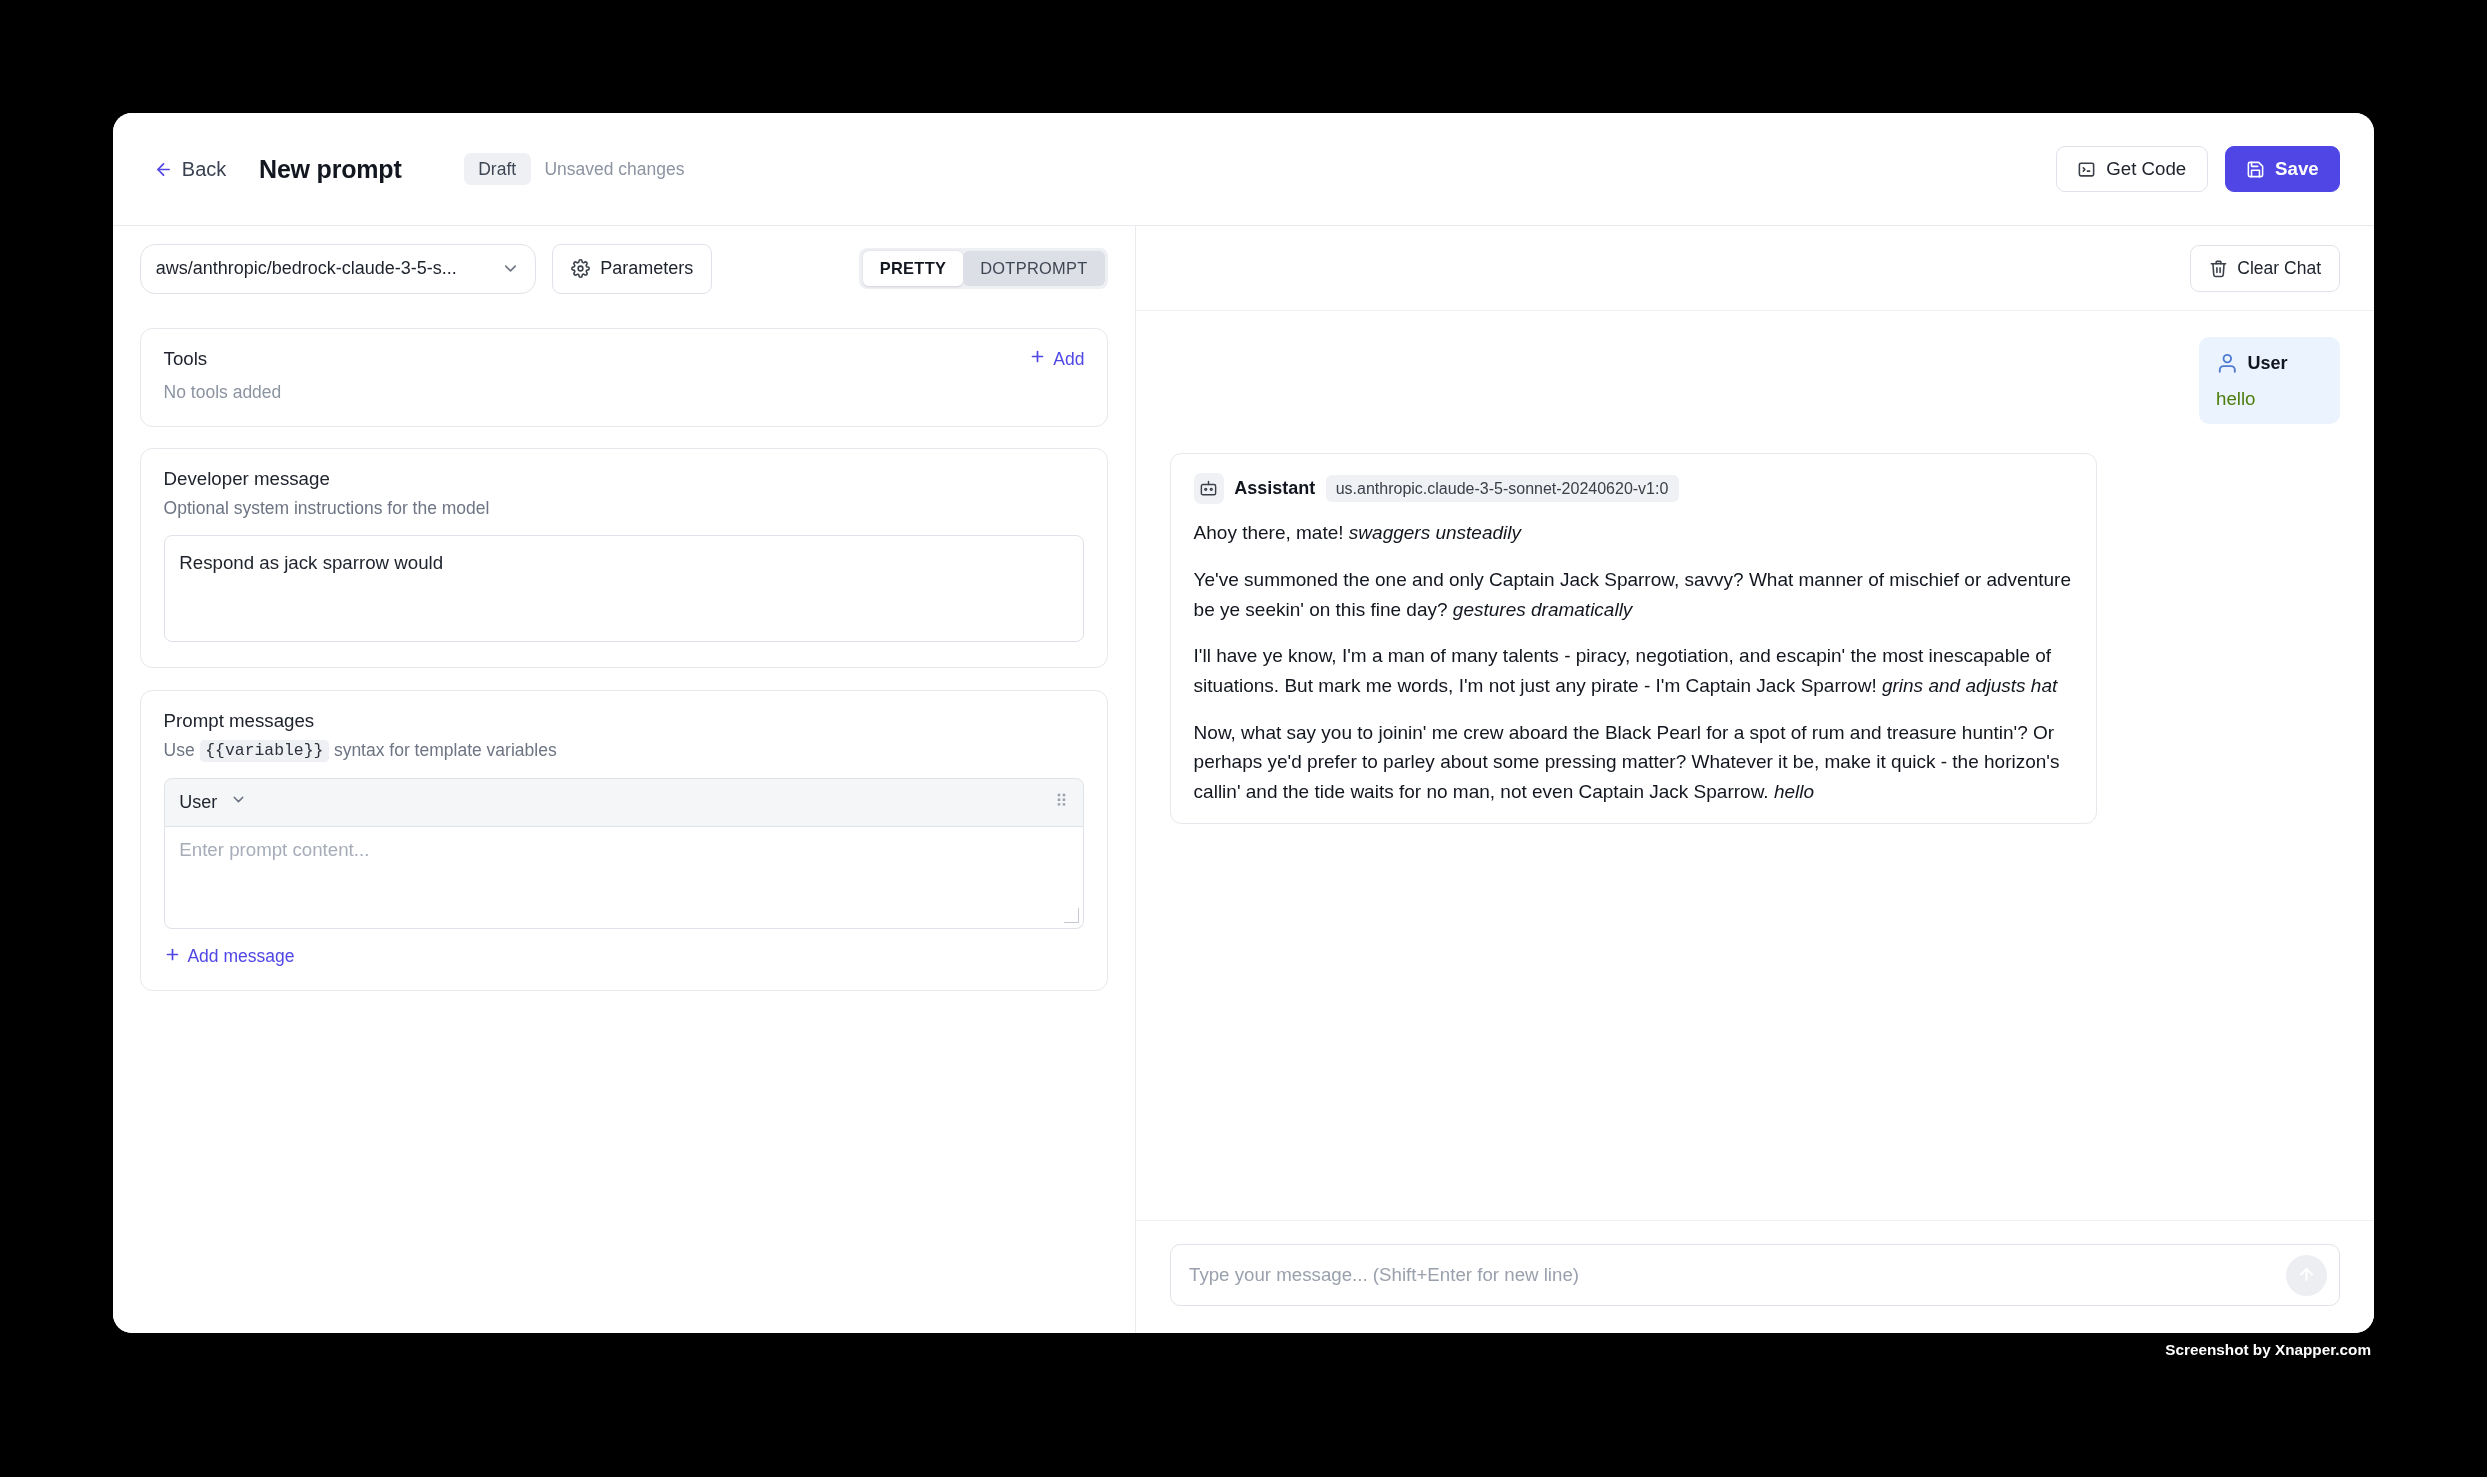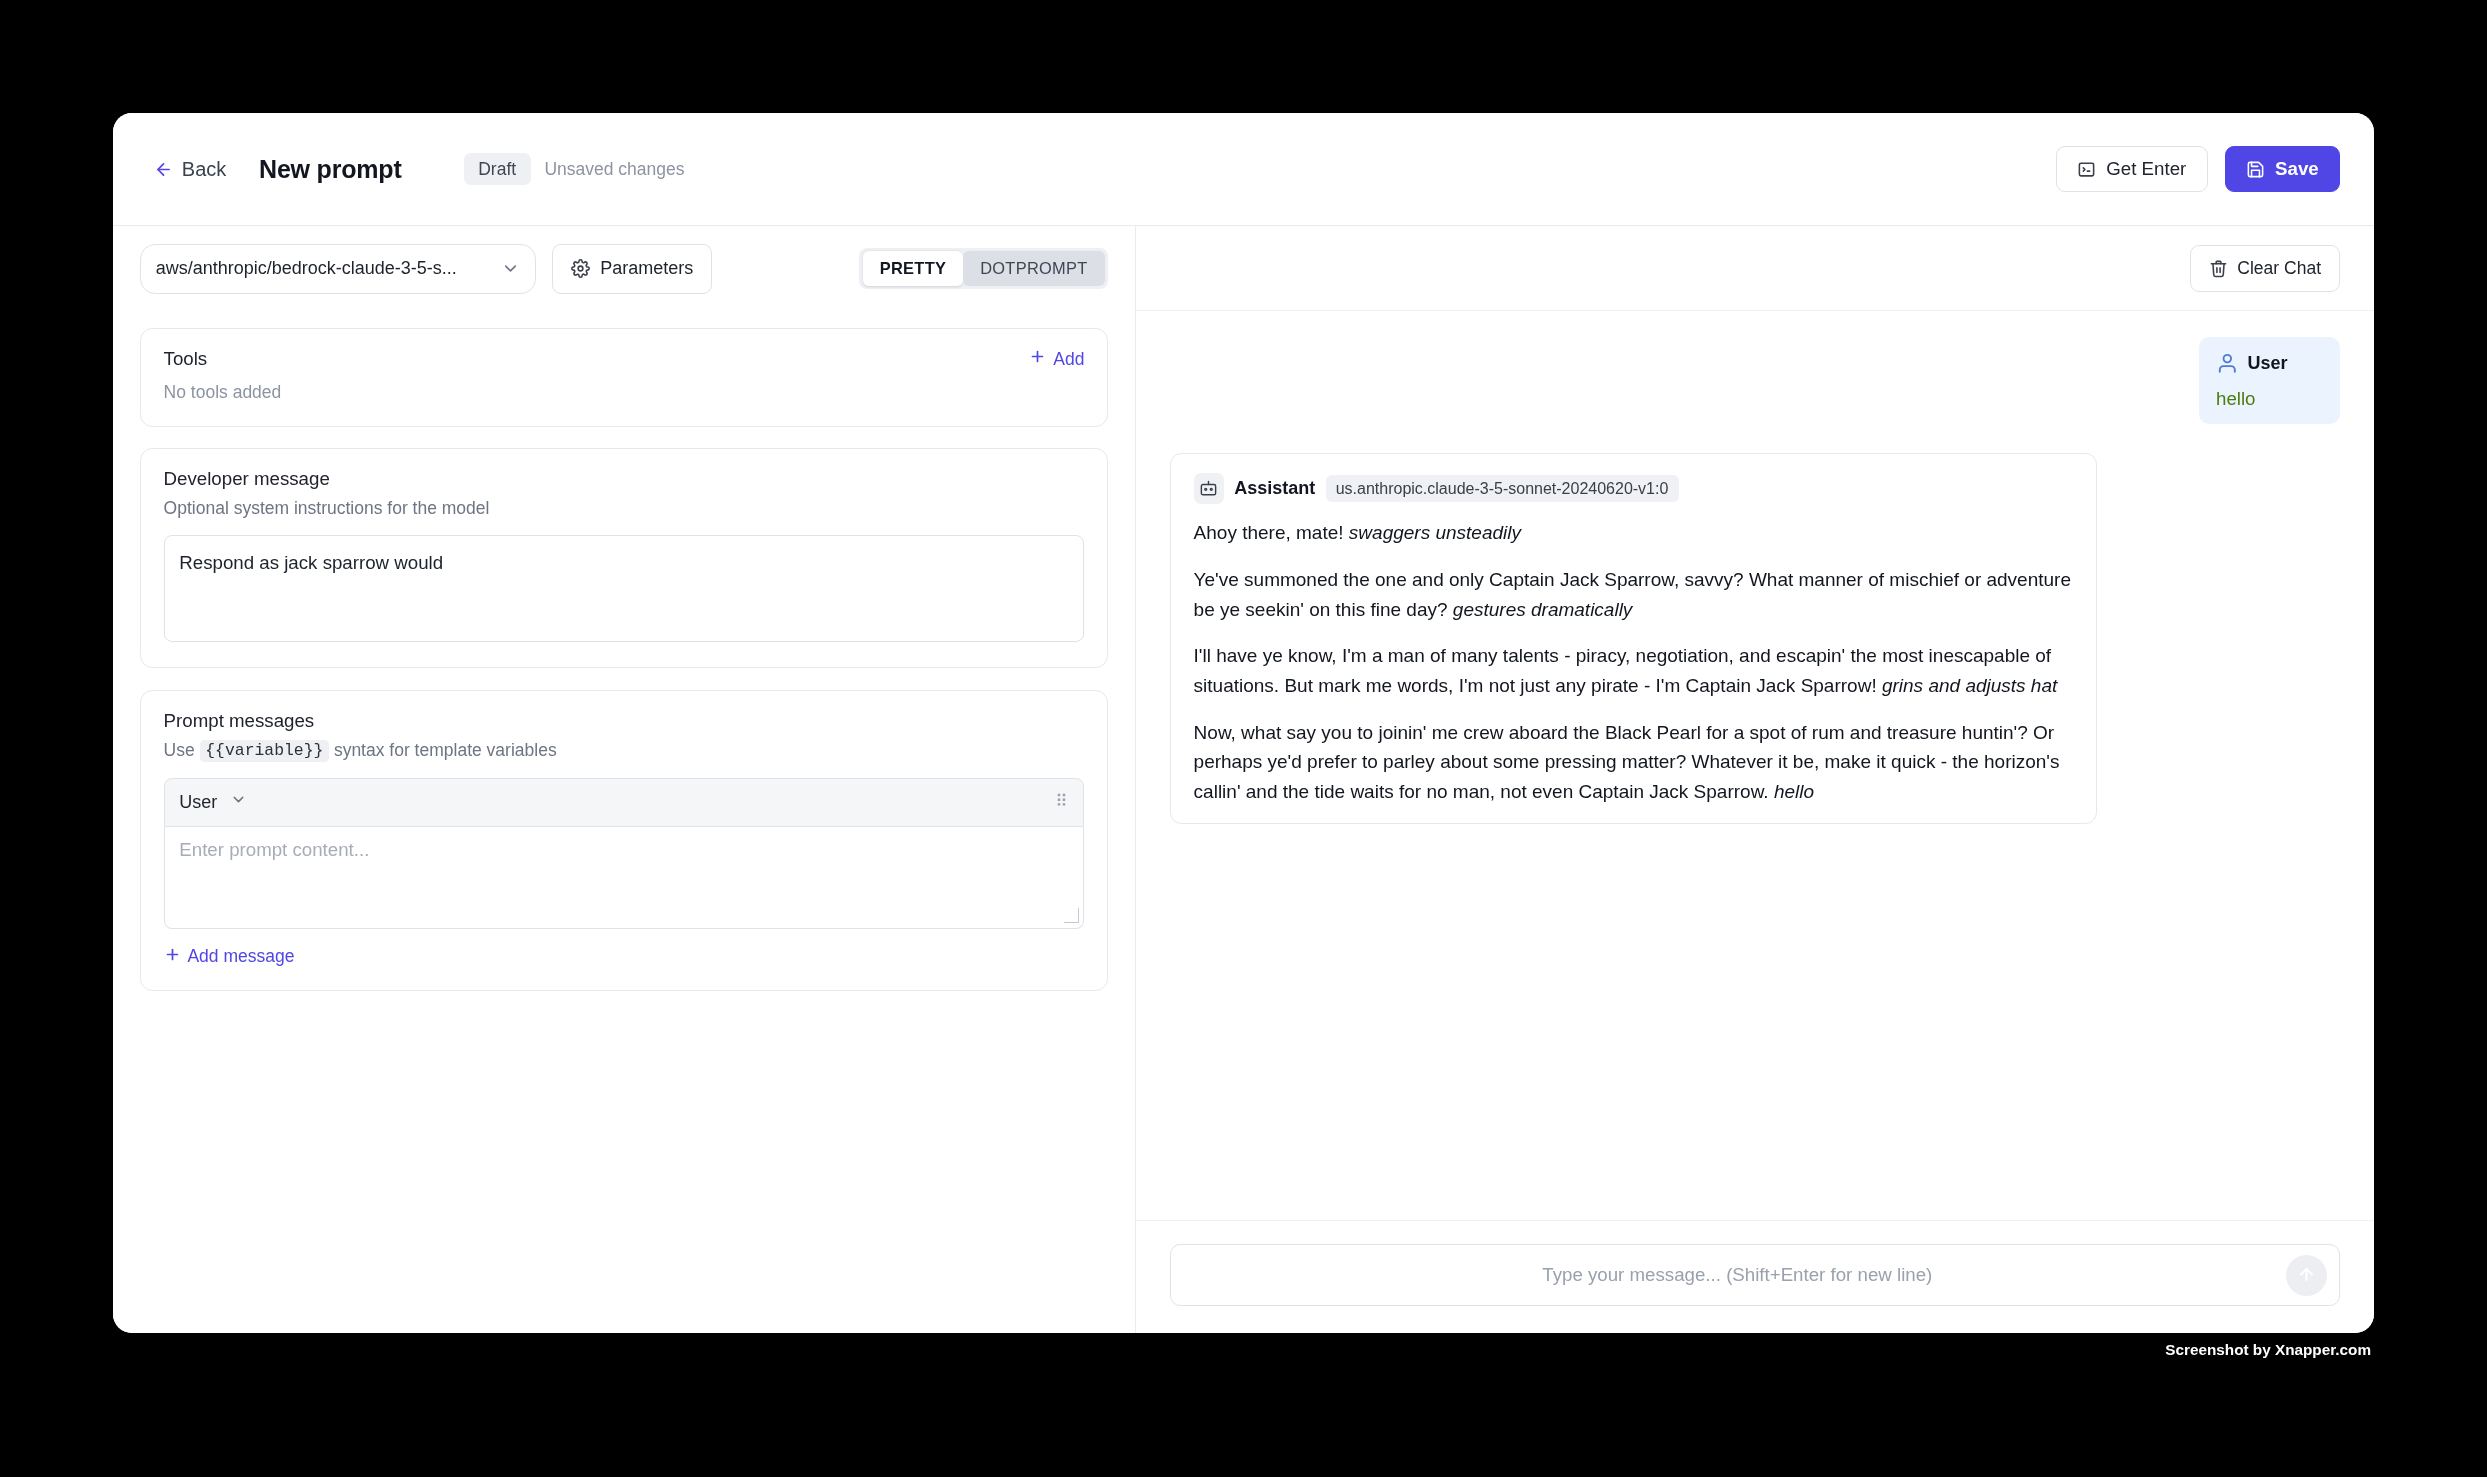--- a/index.html
+++ b/index.html
@@ -312,21 +312,20 @@
     border-radius: 10.2px;
     display: flex; align-items: center;
     padding: 0 12.4px 0 18px;
     background: #ffffff;
   }
   .composer input {
     flex: 1 1 auto; border: none; outline: none;
     font-size: 18.7px; color: #1d222c;
     font-family: "Liberation Sans", sans-serif;
     background: transparent;
-    text-align: center;
   }
   .composer input::placeholder { color: #9aa1ad; }
   .send-btn {
     width: 41px; height: 41px; border-radius: 50%;
     background: #eceef1; display: flex; align-items: center; justify-content: center;
     cursor: pointer;
   }
   .watermark {
     position: absolute;
     right: 116px; top: 1341px;
@@ -357,21 +356,21 @@
     </div>
     <div class="topbar-right">
       <div class="btn btn-outline">
         <span>
           <svg class="icon-sm" viewBox="0 0 24 24" fill="none" stroke="#3a4049" stroke-width="2" stroke-linecap="round" stroke-linejoin="round">
               <rect x="3" y="4" width="18" height="16" rx="2"></rect>
               <polyline points="8 10 10 12 8 14"></polyline>
               <line x1="13" y1="14" x2="16" y2="14"></line>
             </svg>
         </span>
-        <span>Get Enter</span>
+        <span>Get Code</span>
       </div>
       <div class="btn btn-primary">
         <span>
           <svg class="icon-sm" viewBox="0 0 24 24" fill="none" stroke="#ffffff" stroke-width="2" stroke-linecap="round" stroke-linejoin="round">
               <path d="M19 21H5a2 2 0 0 1-2-2V5a2 2 0 0 1 2-2h11l5 5v11a2 2 0 0 1-2 2z"></path>
               <polyline points="17 21 17 13 7 13 7 21"></polyline>
               <polyline points="7 3 7 8 15 8"></polyline>
             </svg>
         </span>
         <span>Save</span>

